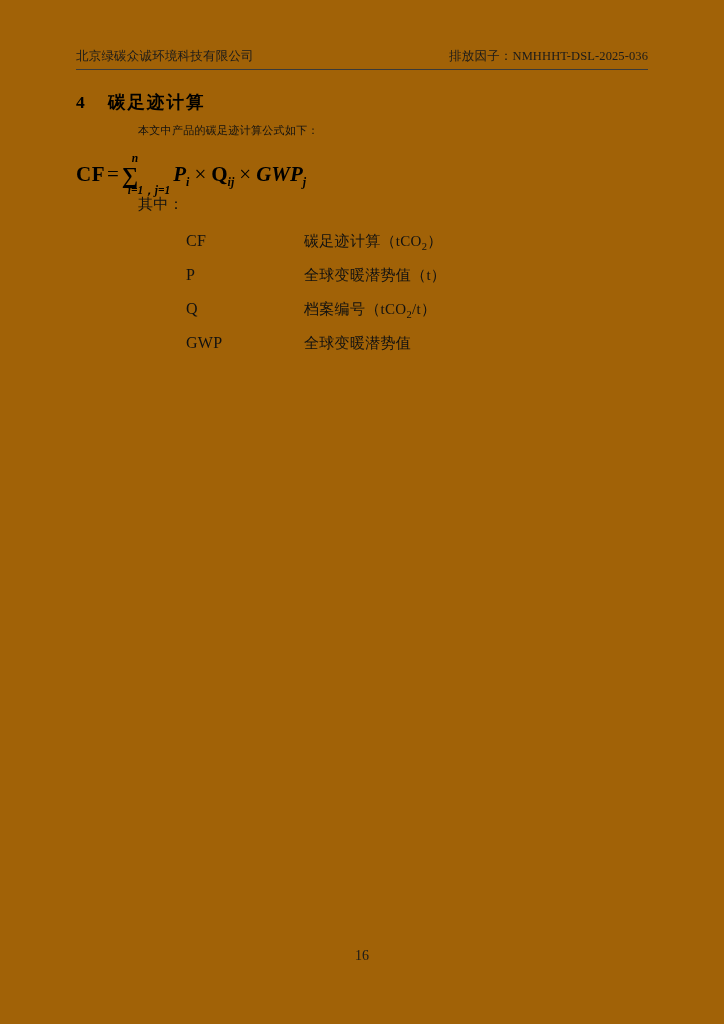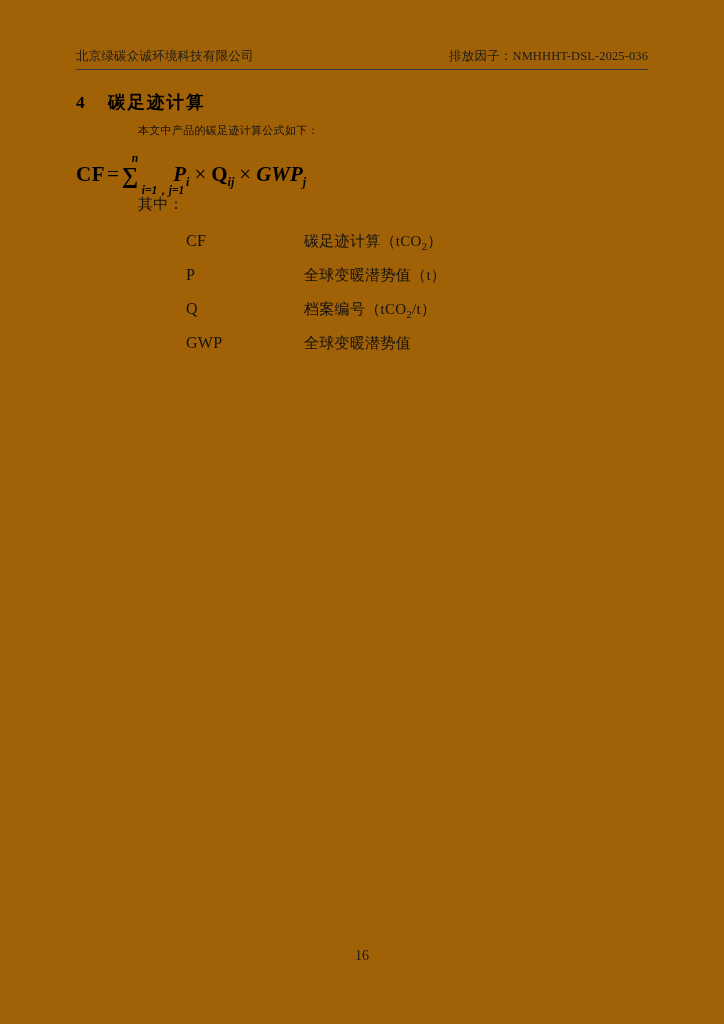--- a/index.html
+++ b/index.html
@@ -119,21 +119,21 @@
     position: absolute;
     top: -11px;
     left: 10px;
     font-size: 11.5px;
     font-style: italic;
     font-weight: bold;
   }
   .sum-sub {
     position: absolute;
     bottom: -9px;
-    left: 20px;
+    left: 6px;
     font-size: 11.5px;
     font-style: italic;
     font-weight: bold;
     white-space: nowrap;
   }
   .var {
     font-style: italic;
     font-weight: bold;
   }
   .var-up {

